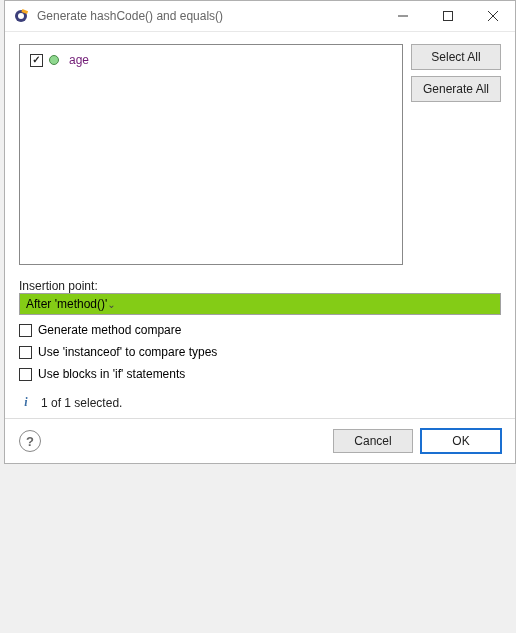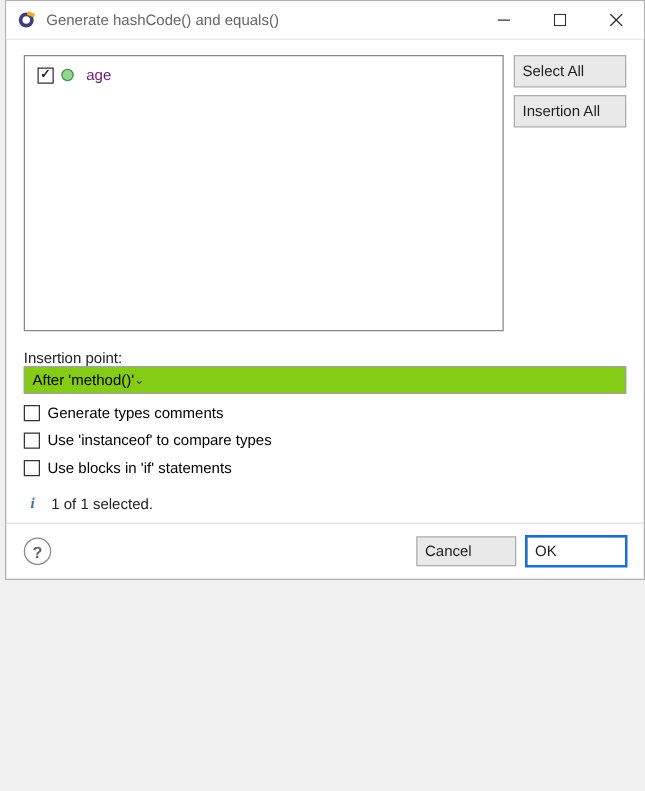--- a/index.html
+++ b/index.html
@@ -111,20 +111,21 @@
     .side-buttons {
       width: 90px;
       display: flex;
       flex-direction: column;
       gap: 6px;
     }
     .btn {
       background: #e9e9e9;
       border: 1px solid #adadad;
       padding: 5px 6px;
+      text-align: center;
       font-size: 12px;
       color: #222;
       cursor: default;
     }
     .section-label {
       margin-top: 14px;
       margin-bottom: 0;
       color: #222;
     }
     .combo {
@@ -229,33 +230,33 @@
     <div class="fields-row">
       <div class="fields-box">
         <div class="field-item">
           <span class="checkbox checked"></span>
           <span class="member-icon"></span>
           <span class="field-name">age</span>
         </div>
       </div>
       <div class="side-buttons">
         <div class="btn">Select All</div>
-        <div class="btn">Insertion All</div>
+        <div class="btn">Generate All</div>
       </div>
     </div>
 
     <div class="section-label">Insertion point:</div>
     <div class="combo">
       <span>After 'method()'</span>
       <span class="arrow">⌄</span>
     </div>
 
     <div class="check-row">
       <span class="checkbox"></span>
-      <span>Generate types comments</span>
+      <span>Generate method compare</span>
     </div>
     <div class="check-row">
       <span class="checkbox"></span>
       <span>Use 'instanceof' to compare types</span>
     </div>
     <div class="check-row">
       <span class="checkbox"></span>
       <span>Use blocks in 'if' statements</span>
     </div>
 

